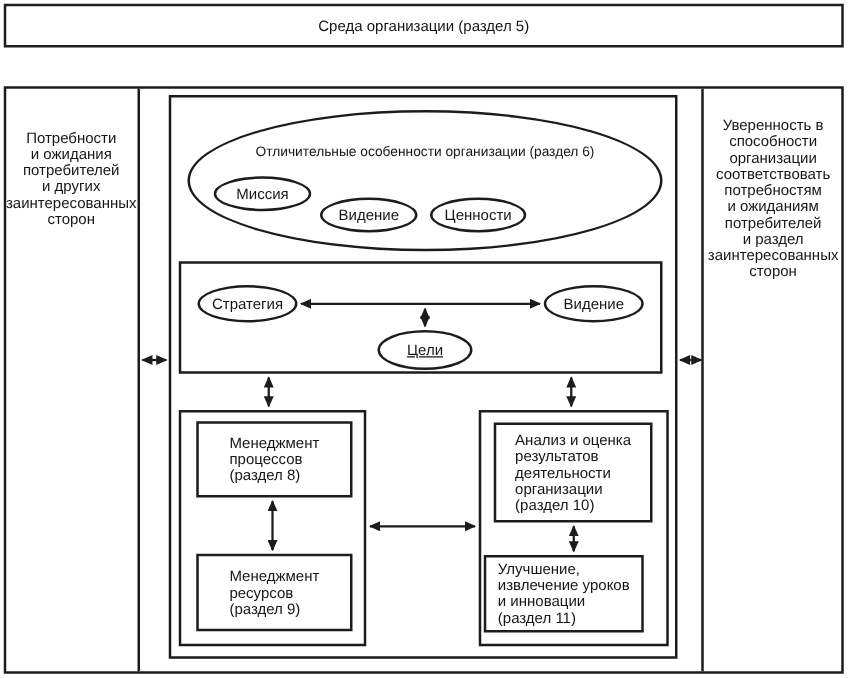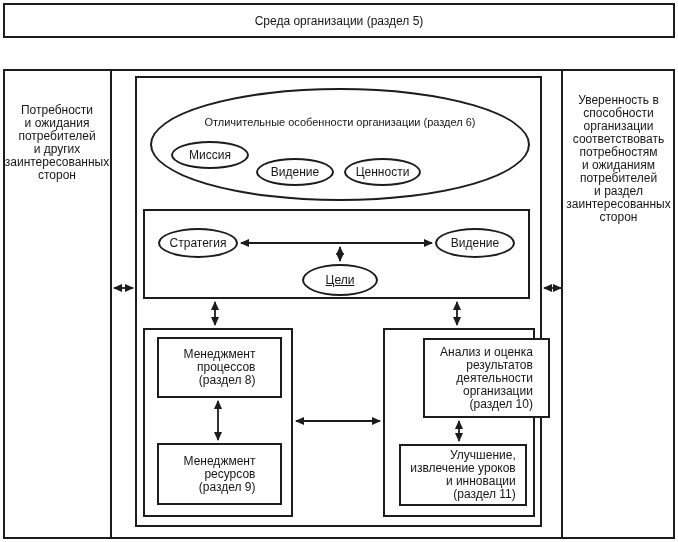--- a/index.html
+++ b/index.html
@@ -55,21 +55,21 @@
     position: absolute;
     text-align: center;
     font-size: 11px;
   }
   .label-box {
     position: absolute;
     border: 2px solid #1c1c1c;
     display: flex;
     align-items: center;
     justify-content: center;
-    text-align: right;
+    text-align: left;
     font-size: 12px;
     line-height: 13px;
     white-space: pre-line;
     background: #ffffff;
   }
   #arrows {
     position: absolute;
     left: 0; top: 0;
     width: 678px; height: 542px;
     pointer-events: none;
@@ -139,28 +139,28 @@
 процессов
 (раздел 8)</span>
   </div>
   <div class="label-box" style="left:157px; top:443px; width:125px; height:62px;">
     <span>Менеджмент
 ресурсов
 (раздел 9)</span>
   </div>
 
   <div class="frame" style="left:383px; top:328px; width:152px; height:189px;"></div>
-  <div class="label-box" style="left:395px; top:338px; width:127px; height:80px;margin-left:28px;">
+  <div class="label-box" style="left:395px; top:338px; width:127px; height:80px;">
     <span>Анализ и оценка
 результатов
 деятельности
 организации
 (раздел 10)</span>
   </div>
-  <div class="label-box" style="left:399px; top:444px; width:128px; height:62px;">
+  <div class="label-box" style="left:387px; top:444px; width:128px; height:62px;">
     <span>Улучшение,
 извлечение уроков
 и инновации
 (раздел 11)</span>
   </div>
 
   <svg id="arrows" viewBox="0 0 678 542" xmlns="http://www.w3.org/2000/svg">
     <defs>
       <marker id="ah-e" markerUnits="userSpaceOnUse" markerWidth="9" markerHeight="8" refX="8" refY="4" orient="auto">
         <polygon points="0,0 9,4 0,8" fill="#1c1c1c"></polygon>

